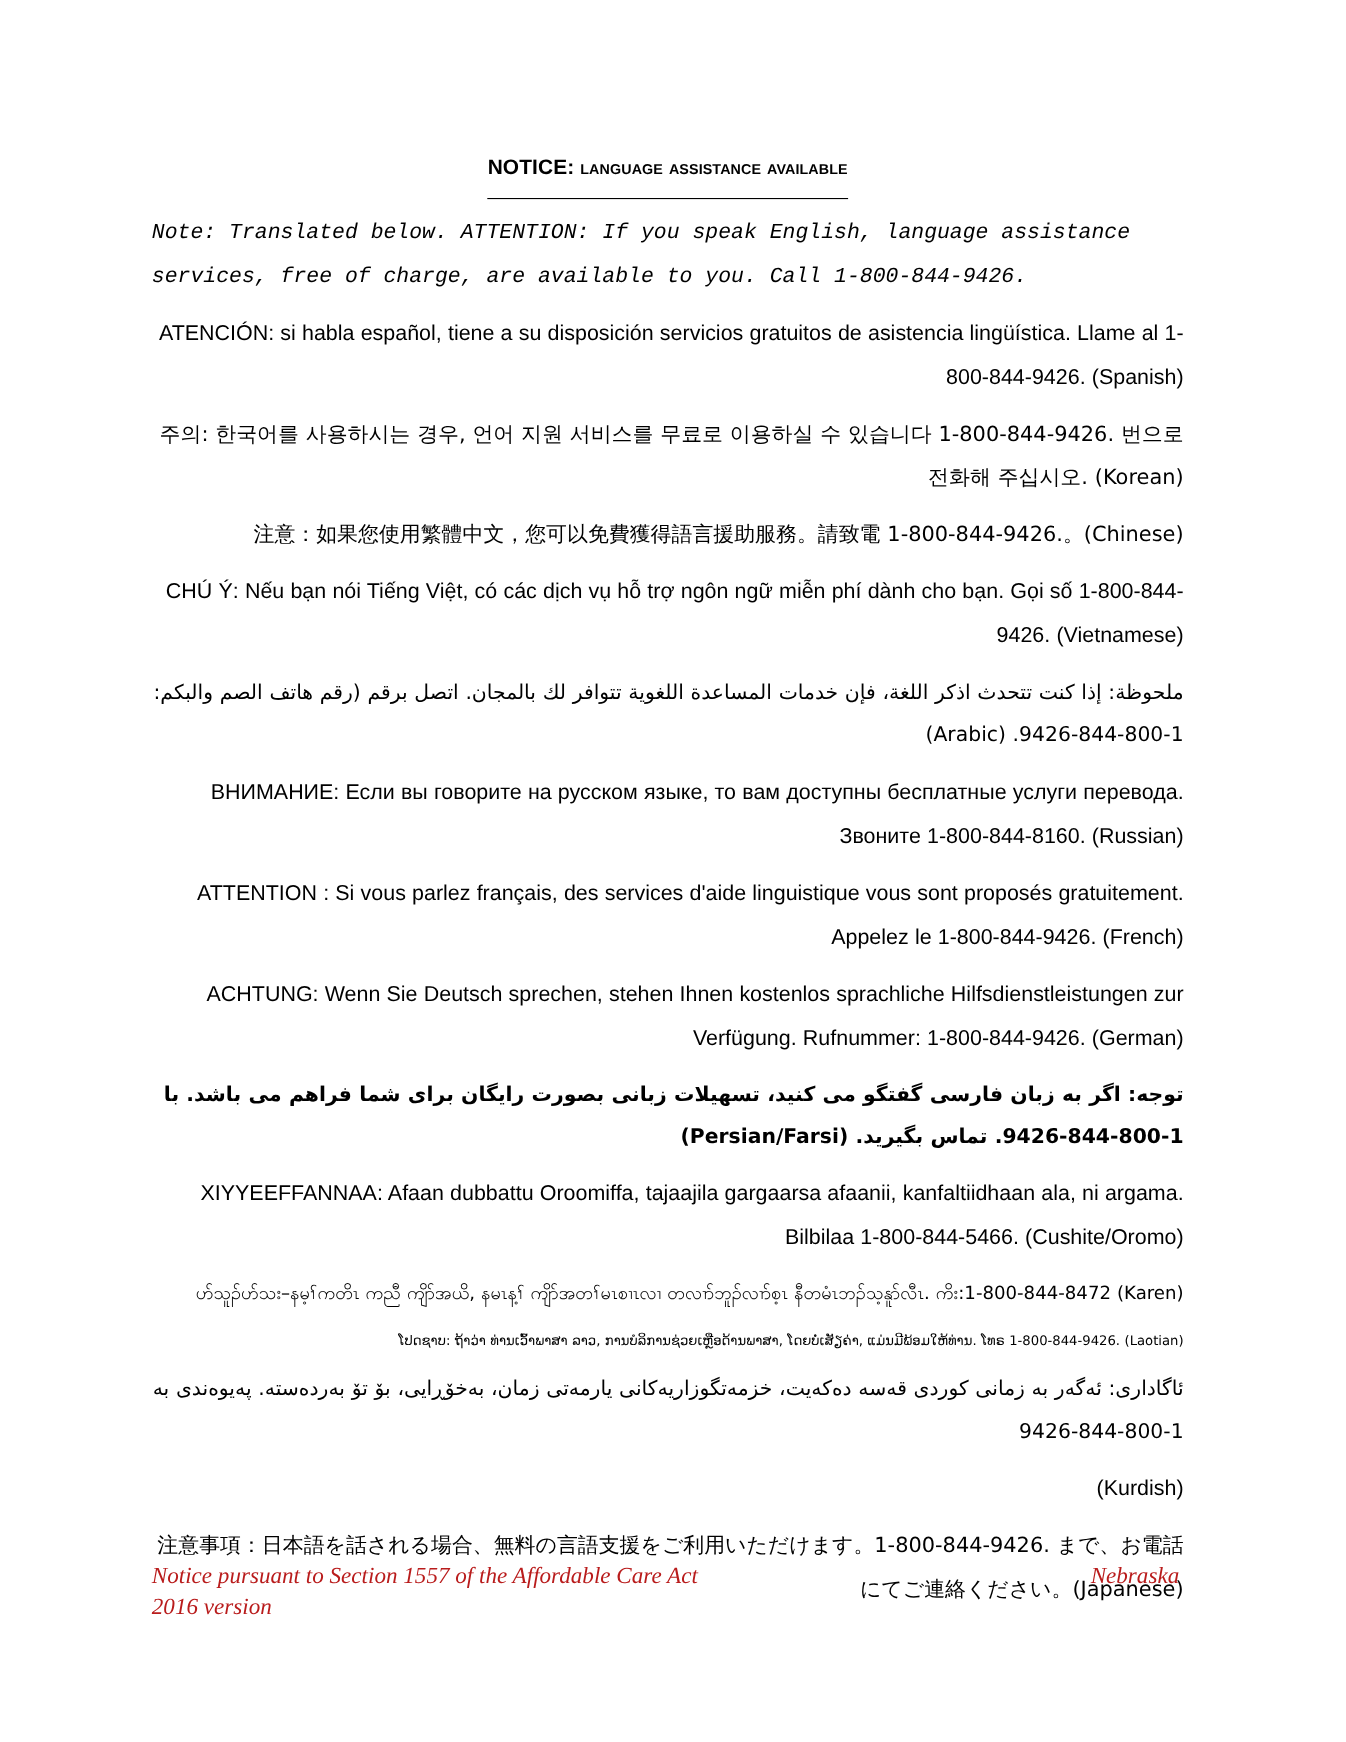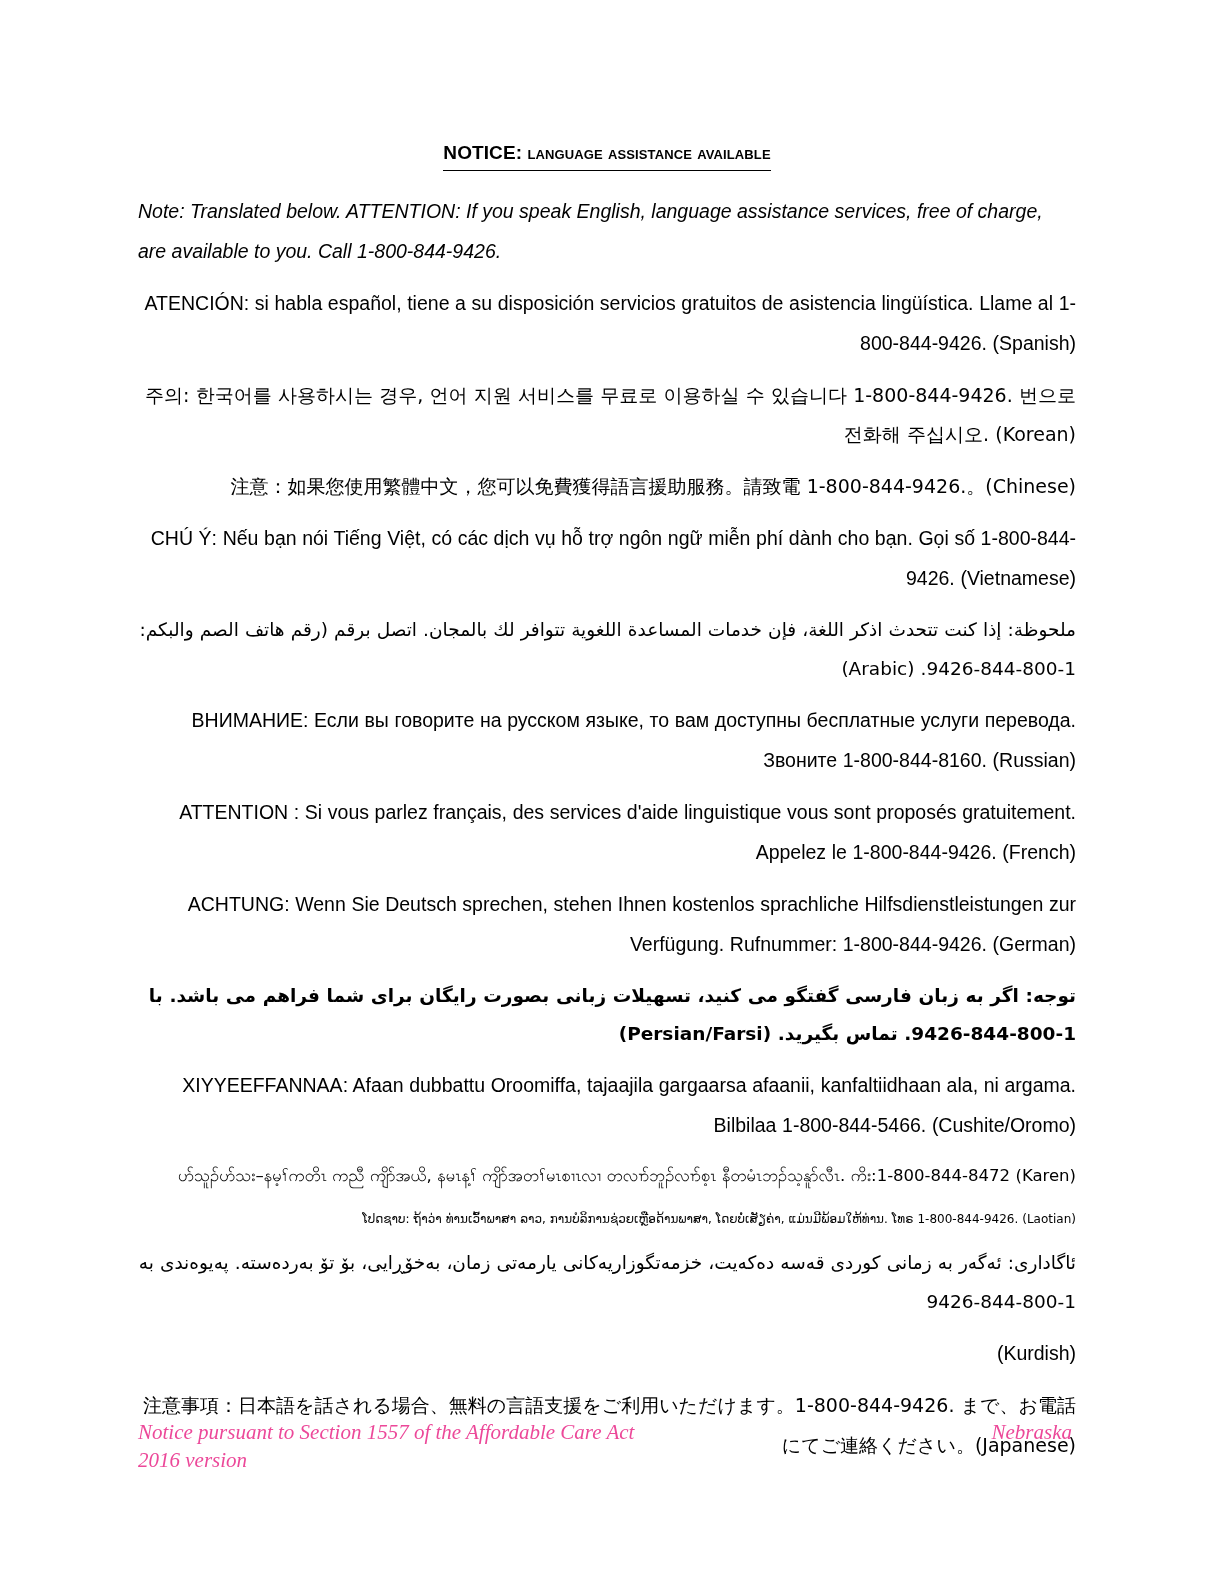--- a/index.html
+++ b/index.html
@@ -25,29 +25,29 @@
     text-align: center;
     font-family: "Liberation Sans", sans-serif;
     font-size: 19px;
     line-height: 1.35;
     color: #000;
     margin: 0 0 26px 0;
     letter-spacing: 0.1px;
   }
   .doc-title .title-inner {
     border-bottom: 1px solid #000;
-    padding-bottom: 7px;
+    padding-bottom: 17px;
     display: inline;
   }
   .doc-title .smallcaps {
     font-variant: small-caps;
     text-transform: lowercase;
   }
   .note-para {
-    font-family: Liberation Sans, sans-serif;
+    font-family: Liberation Mono, monospace;
     font-style: italic;
     font-size: 19.5px;
     line-height: 2.05;
     color: #000;
     margin: 0 0 12px 0;
     text-align: left;
   }
   .lang-para {
     font-family: "Liberation Sans", sans-serif;
     font-size: 19.5px;
@@ -101,21 +101,21 @@
     left: 138px;
     top: 1418px;
     width: 938px;
     display: flex;
     justify-content: space-between;
     align-items: flex-start;
     font-family: "Liberation Serif", serif;
     font-style: italic;
     font-size: 21px;
     line-height: 1.35;
-    color: #ec4899;
+    color: #b91c1c;
   }
   .footer-left {
     white-space: pre-line;
   }
   .footer-right {
     white-space: nowrap;
     padding-right: 4px;
   }
 </style>
 </head>

